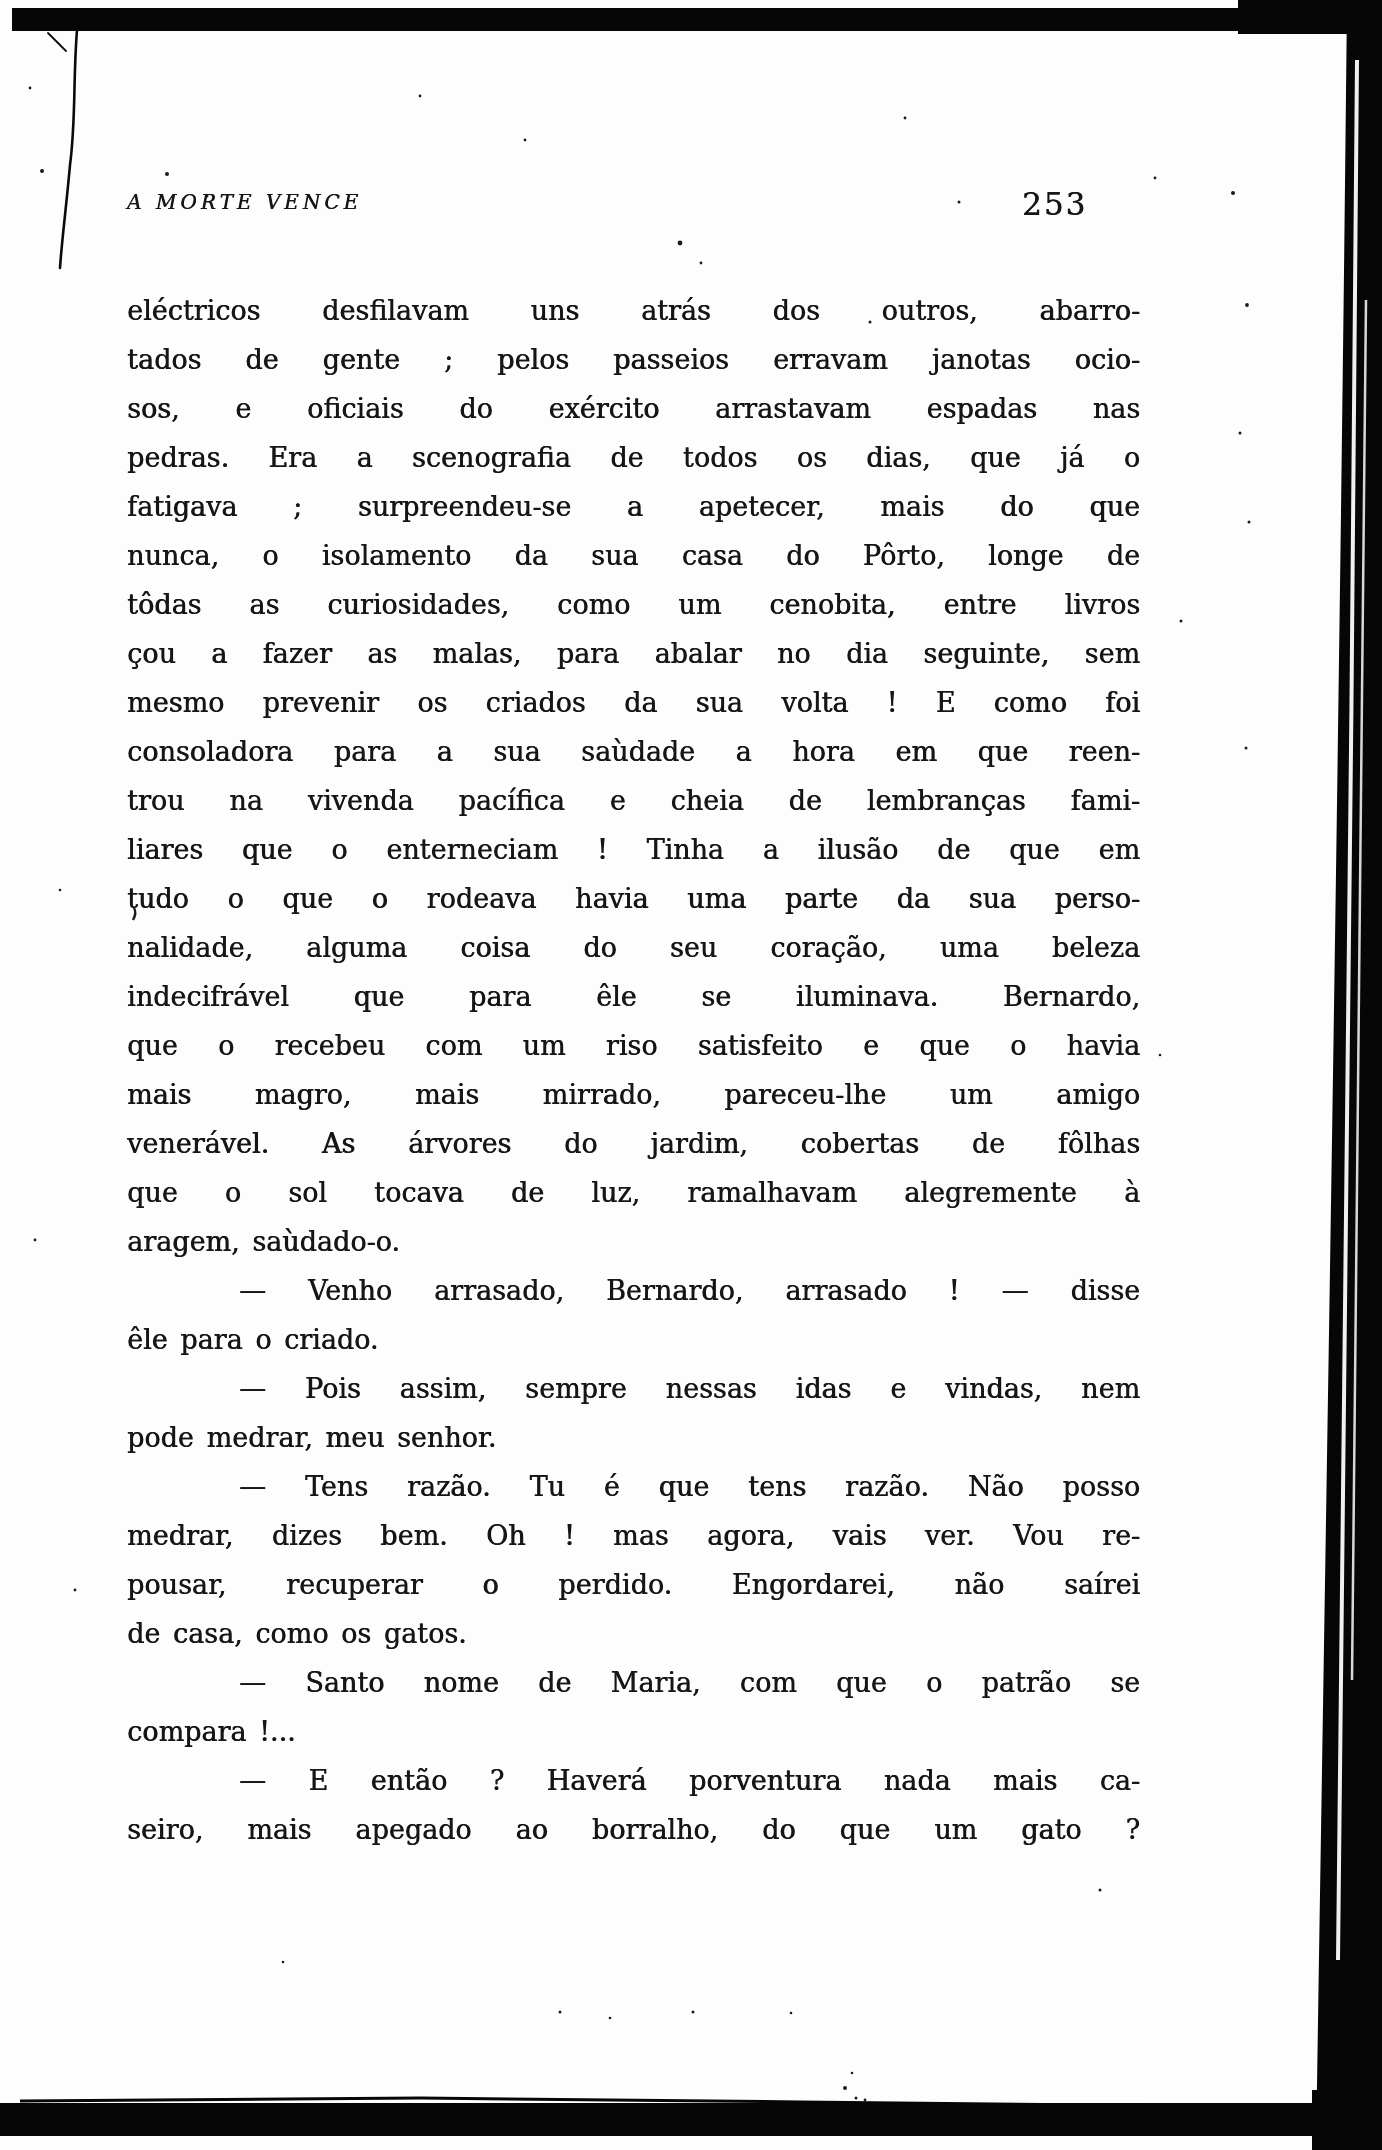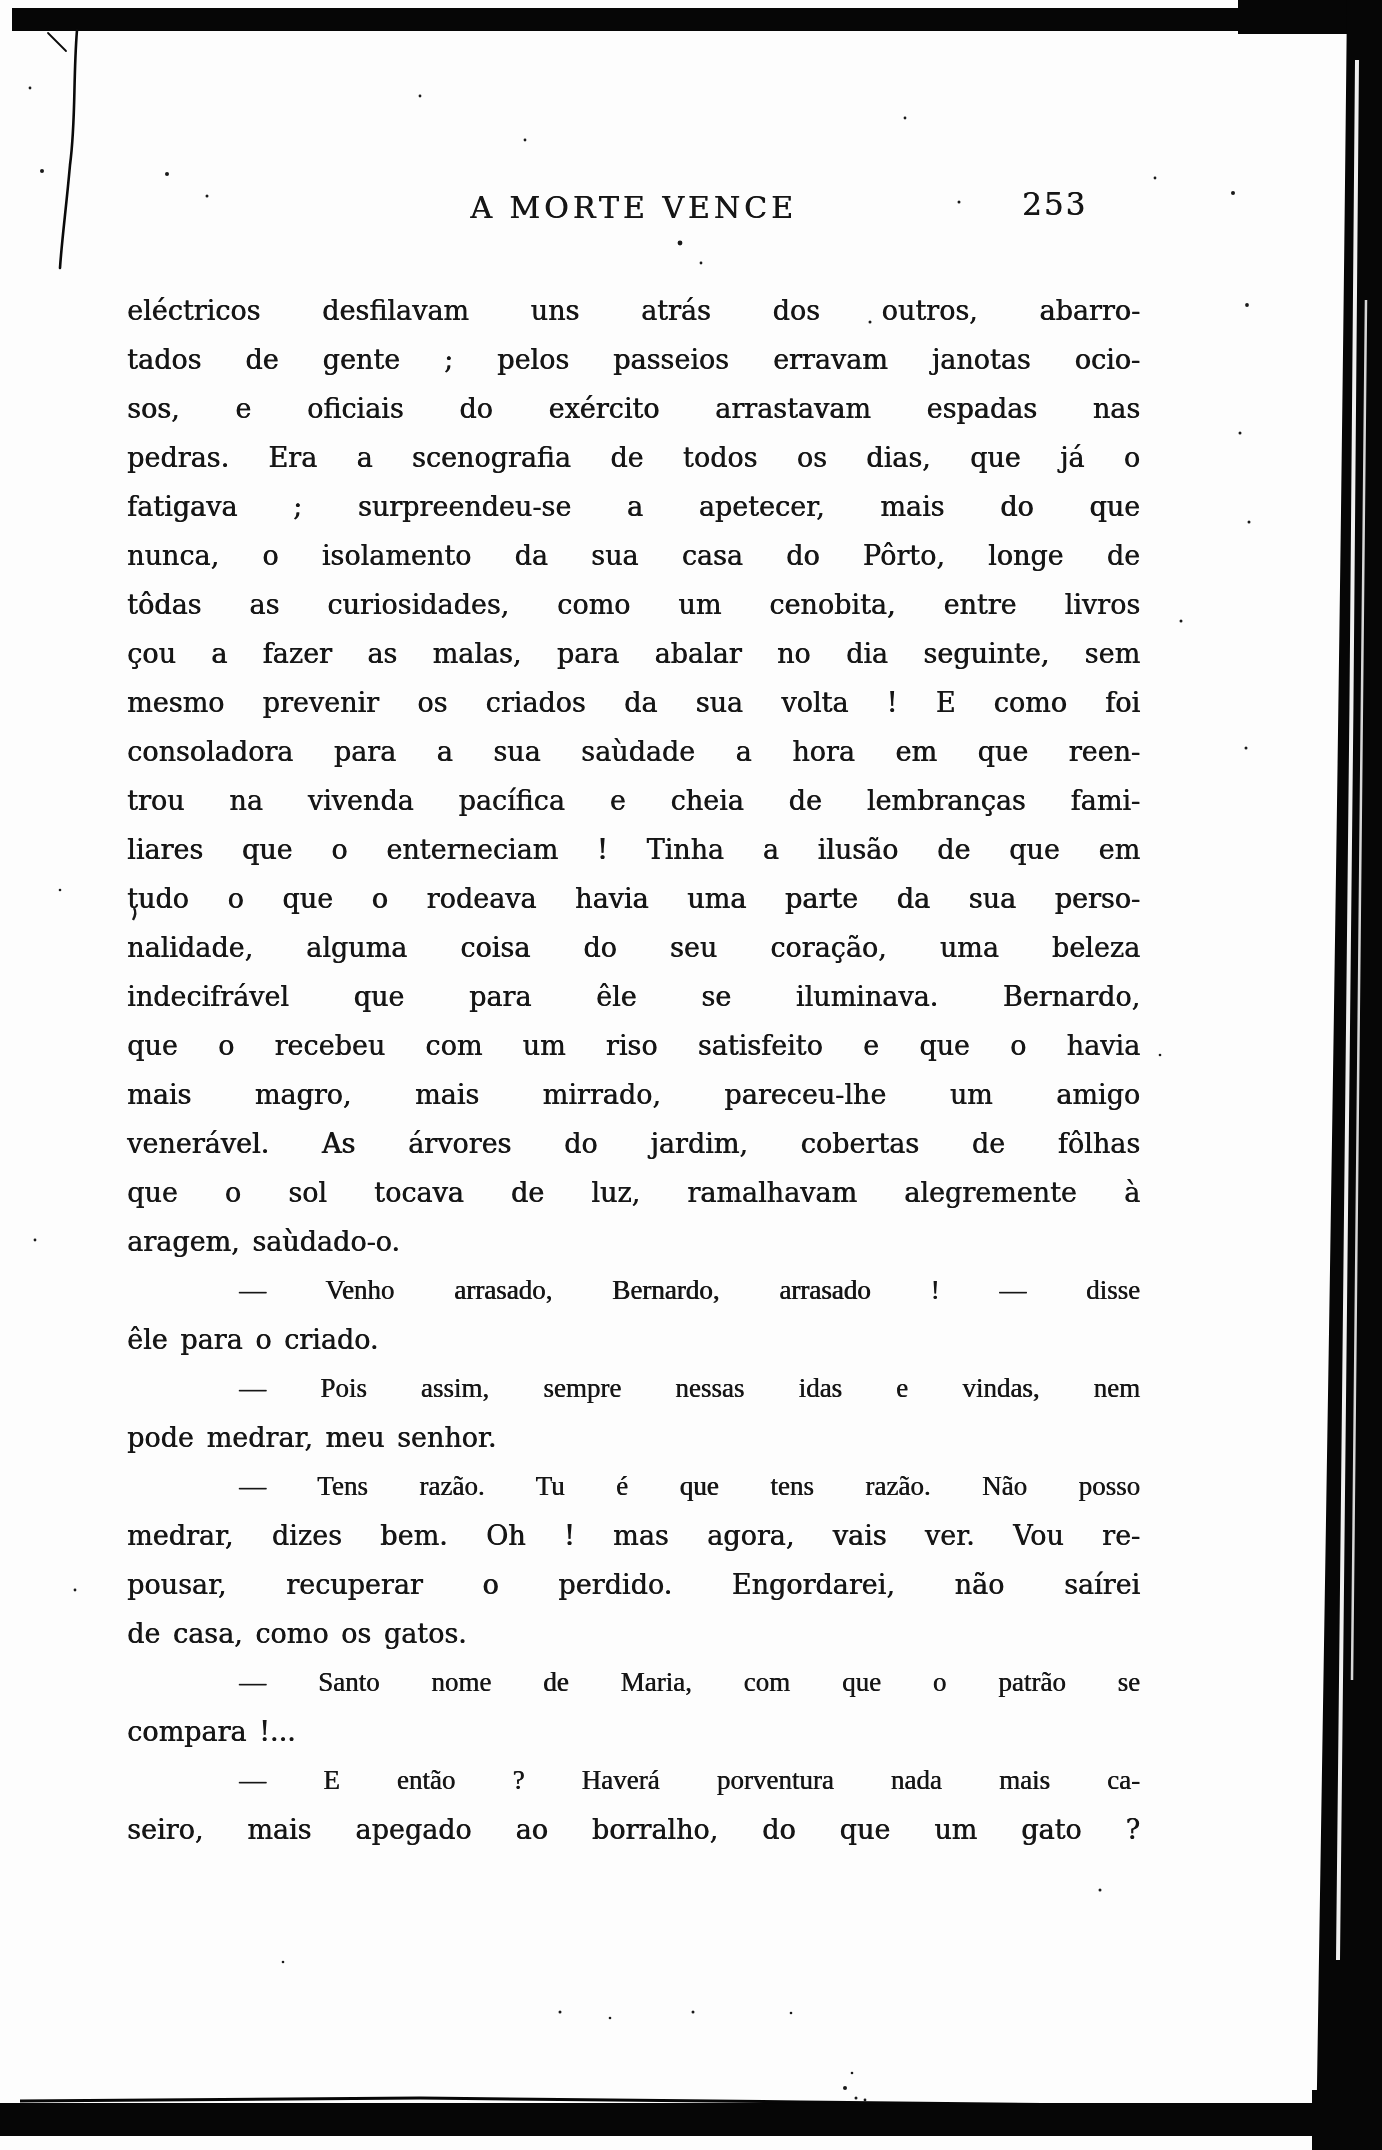--- a/index.html
+++ b/index.html
@@ -16,25 +16,25 @@
     position: absolute;
     left: 0; top: 0;
     width: 1382px; height: 2150px;
     z-index: 3;
     pointer-events: none;
   }
   .header { position: absolute; left: 0; top: 0; width: 1382px; z-index: 2; }
   .title {
     position: absolute;
     left: 127px; top: 190px; width: 1013px;
-    text-align: center;
-    font-size: 30px;
+    font-size: 20px;
     letter-spacing: 4px;
     text-shadow: 0.5px 0 currentColor;
     white-space: nowrap;
+    font-style: italic;
   }
   .pagenum {
     position: absolute;
     left: 1022px; top: 186px; width: 90px;
     font-size: 31px;
     letter-spacing: 2px;
     text-shadow: 0.5px 0 currentColor;
   }
   .body {
     position: absolute;
@@ -46,21 +46,21 @@
   .ln {
     height: 49px;
     line-height: 49px;
     text-align: justify;
     text-align-last: justify;
     word-spacing: 4px;
     text-shadow: 0.55px 0 currentColor;
     white-space: nowrap;
   }
   .ln.end { text-align-last: left; }
-  .ln.ind { text-indent: 112px; font-family: Liberation Serif, serif; }
+  .ln.ind { text-indent: 112px; }
 </style>
 </head>
 <body>
 
 <div class="page">
 
   <svg class="artifacts" width="1382" height="2150" viewBox="0 0 1382 2150">
 
     <rect x="12" y="8" width="1370" height="23" fill="#060606"></rect>
     <rect x="1238" y="0" width="144" height="34" fill="#060606"></rect>

